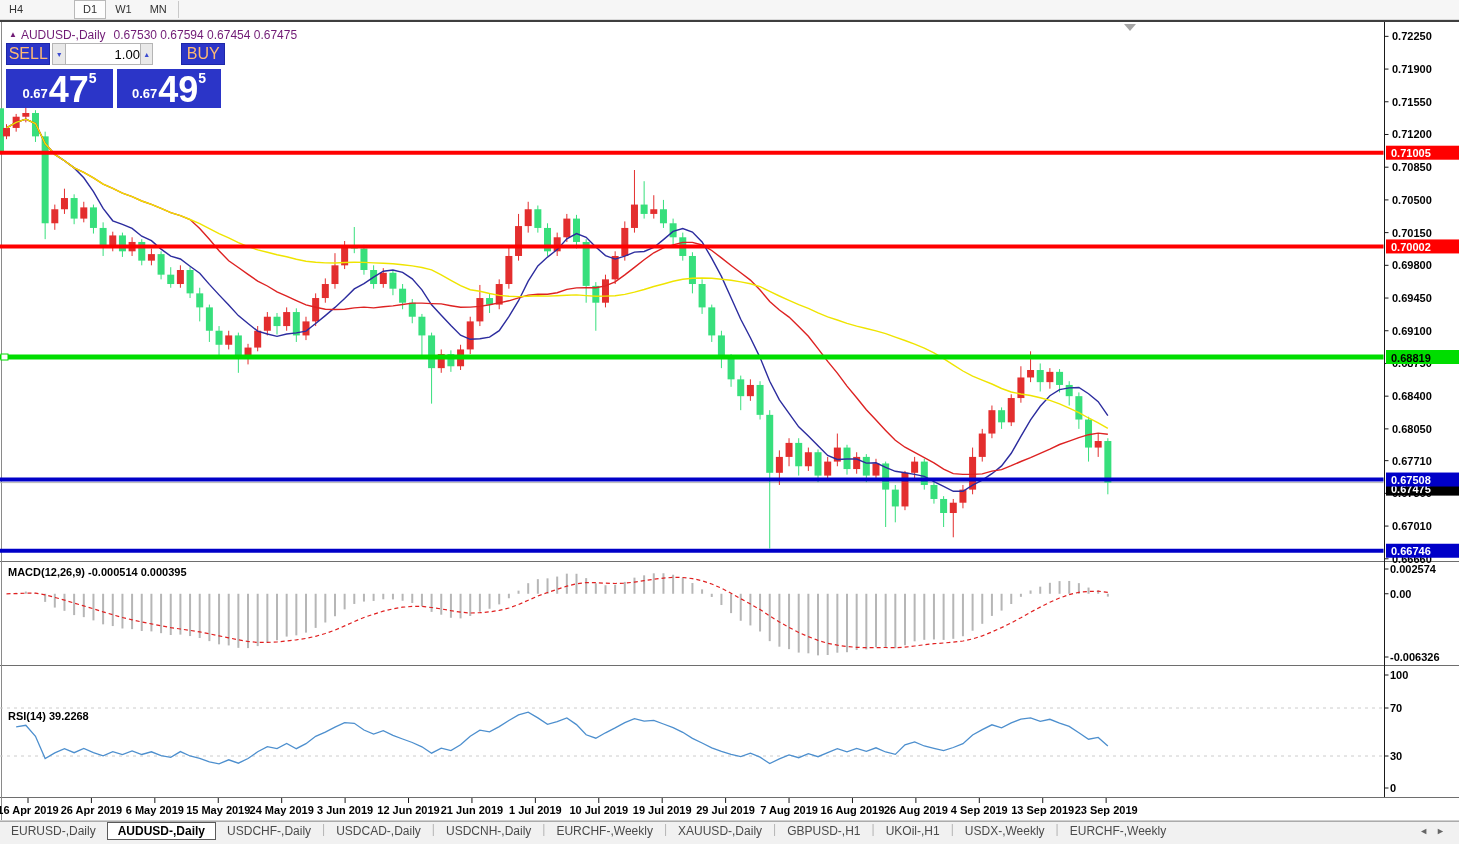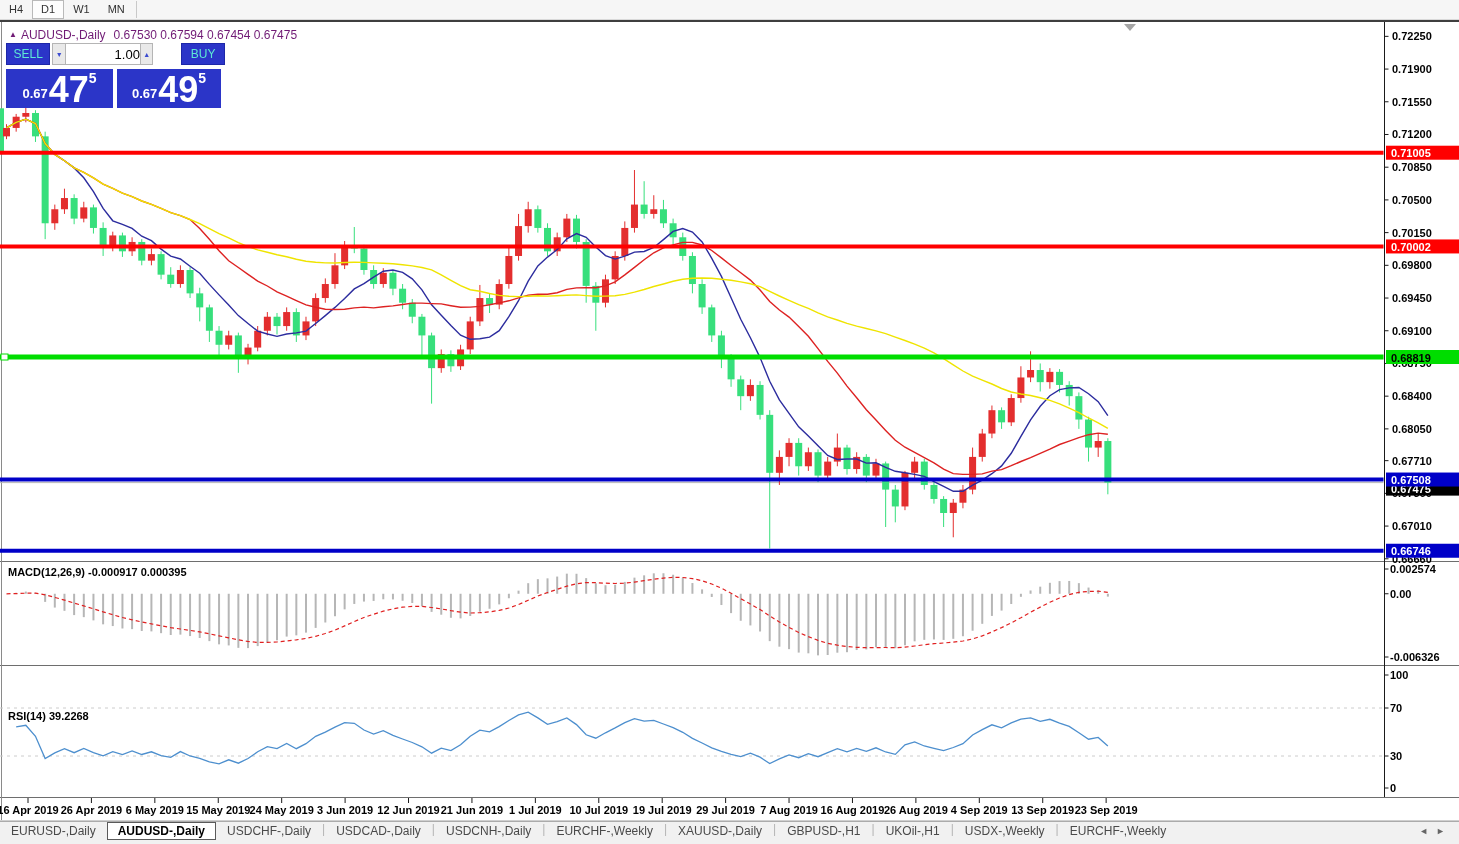--- a/index.html
+++ b/index.html
@@ -4,35 +4,35 @@
 <style>
   html,body{margin:0;padding:0;width:1459px;height:844px;overflow:hidden;background:#fff;
     font-family:"Liberation Sans",sans-serif;}
   #stage{position:relative;width:1459px;height:844px;}
   svg text{font-family:"Liberation Sans",sans-serif;}
 
   
   .toolbar{position:absolute;left:0;top:0;width:100%;height:19px;background:#f6f6f6;
     border-bottom:1px solid #d9d9d9;display:flex;align-items:stretch;z-index:8;text-align:center;}
   .tf-btn{font-size:11px;color:#333;padding:2px 8px 0 8px;border:1px solid transparent;cursor:default;}
-  .tf-btn.active{background:#fdfdfd;border:1px solid #b9b9b9;}
+  .tf-btn.active{background:#fdfdfd;border:1px solid #b9b9b9;margin-left:42px;}
   .tf-sep{border-left:1px solid #c9c9c9;margin:1px 2px;}
 
   .chart-frame{position:absolute;left:0;top:20px;width:1459px;height:802px;background:transparent;
     border-top:2px solid #3f3f3f;z-index:1;pointer-events:none;}
 
   
   .chart-title{position:absolute;left:9px;top:28px;z-index:7;font-size:12px;font-weight:400;color:#701a75;}
   .chart-title .tri{font-size:8px;vertical-align:2px;margin-right:4px;}
   .chart-title .ohlc{margin-left:8px;}
 
   
   .trade-panel{position:absolute;left:6px;top:43px;width:219px;z-index:7;}
   .tp-row1{display:flex;height:22px;}
-  .tp-btn{background:#2b35c8;color:#5eead4;font-size:12px;display:flex;align-items:center;
+  .tp-btn{background:#2b35c8;color:#fdba74;font-size:16px;display:flex;align-items:center;
     justify-content:center;border:1px solid #1d27a8;}
   .tp-sell{width:52px;}
   .tp-buy{width:51px;margin-left:28px;}
   .tp-spin{width:14px;background:#e9e9e9;border:1px solid #b5b5b5;color:#3b4bd0;font-size:7px;
     display:flex;align-items:center;justify-content:center;margin-left:2px;}
   .tp-vol{width:74px;background:#fff;border:1px solid #b5b5b5;border-left:none;border-right:none;
     font-size:13px;color:#000;text-align:right;padding:0 0 0 0;outline:none;
     font-family:"Liberation Sans",sans-serif;}
   .tp-row2{display:flex;margin-top:4px;height:39px;}
   .price-box{background:#2b35c8;color:#fff;display:flex;align-items:flex-end;justify-content:center;
@@ -584,21 +584,21 @@
     <div class="price-box pb-buy">
       <span class="pb-small">0.67</span>
       <span class="pb-big">49</span>
       <span class="pb-sup">5</span>
     </div>
   </div>
 </div>
 
 <div class="ind-label" id="macd-label">
   <span>MACD(12,26,9)</span>
-  <span>-0.000917 0.000395</span>
+  <span>-0.000514 0.000395</span>
 </div>
 <div class="ind-label" id="rsi-label">
   <span>RSI(14)</span>
   <span>39.2268</span>
 </div>
 
 <div class="tabbar" id="tabbar">
   <div class="tab">EURUSD-,Daily</div>
       <div class="tab active">AUDUSD-,Daily</div>
       <div class="tab">USDCHF-,Daily</div>

